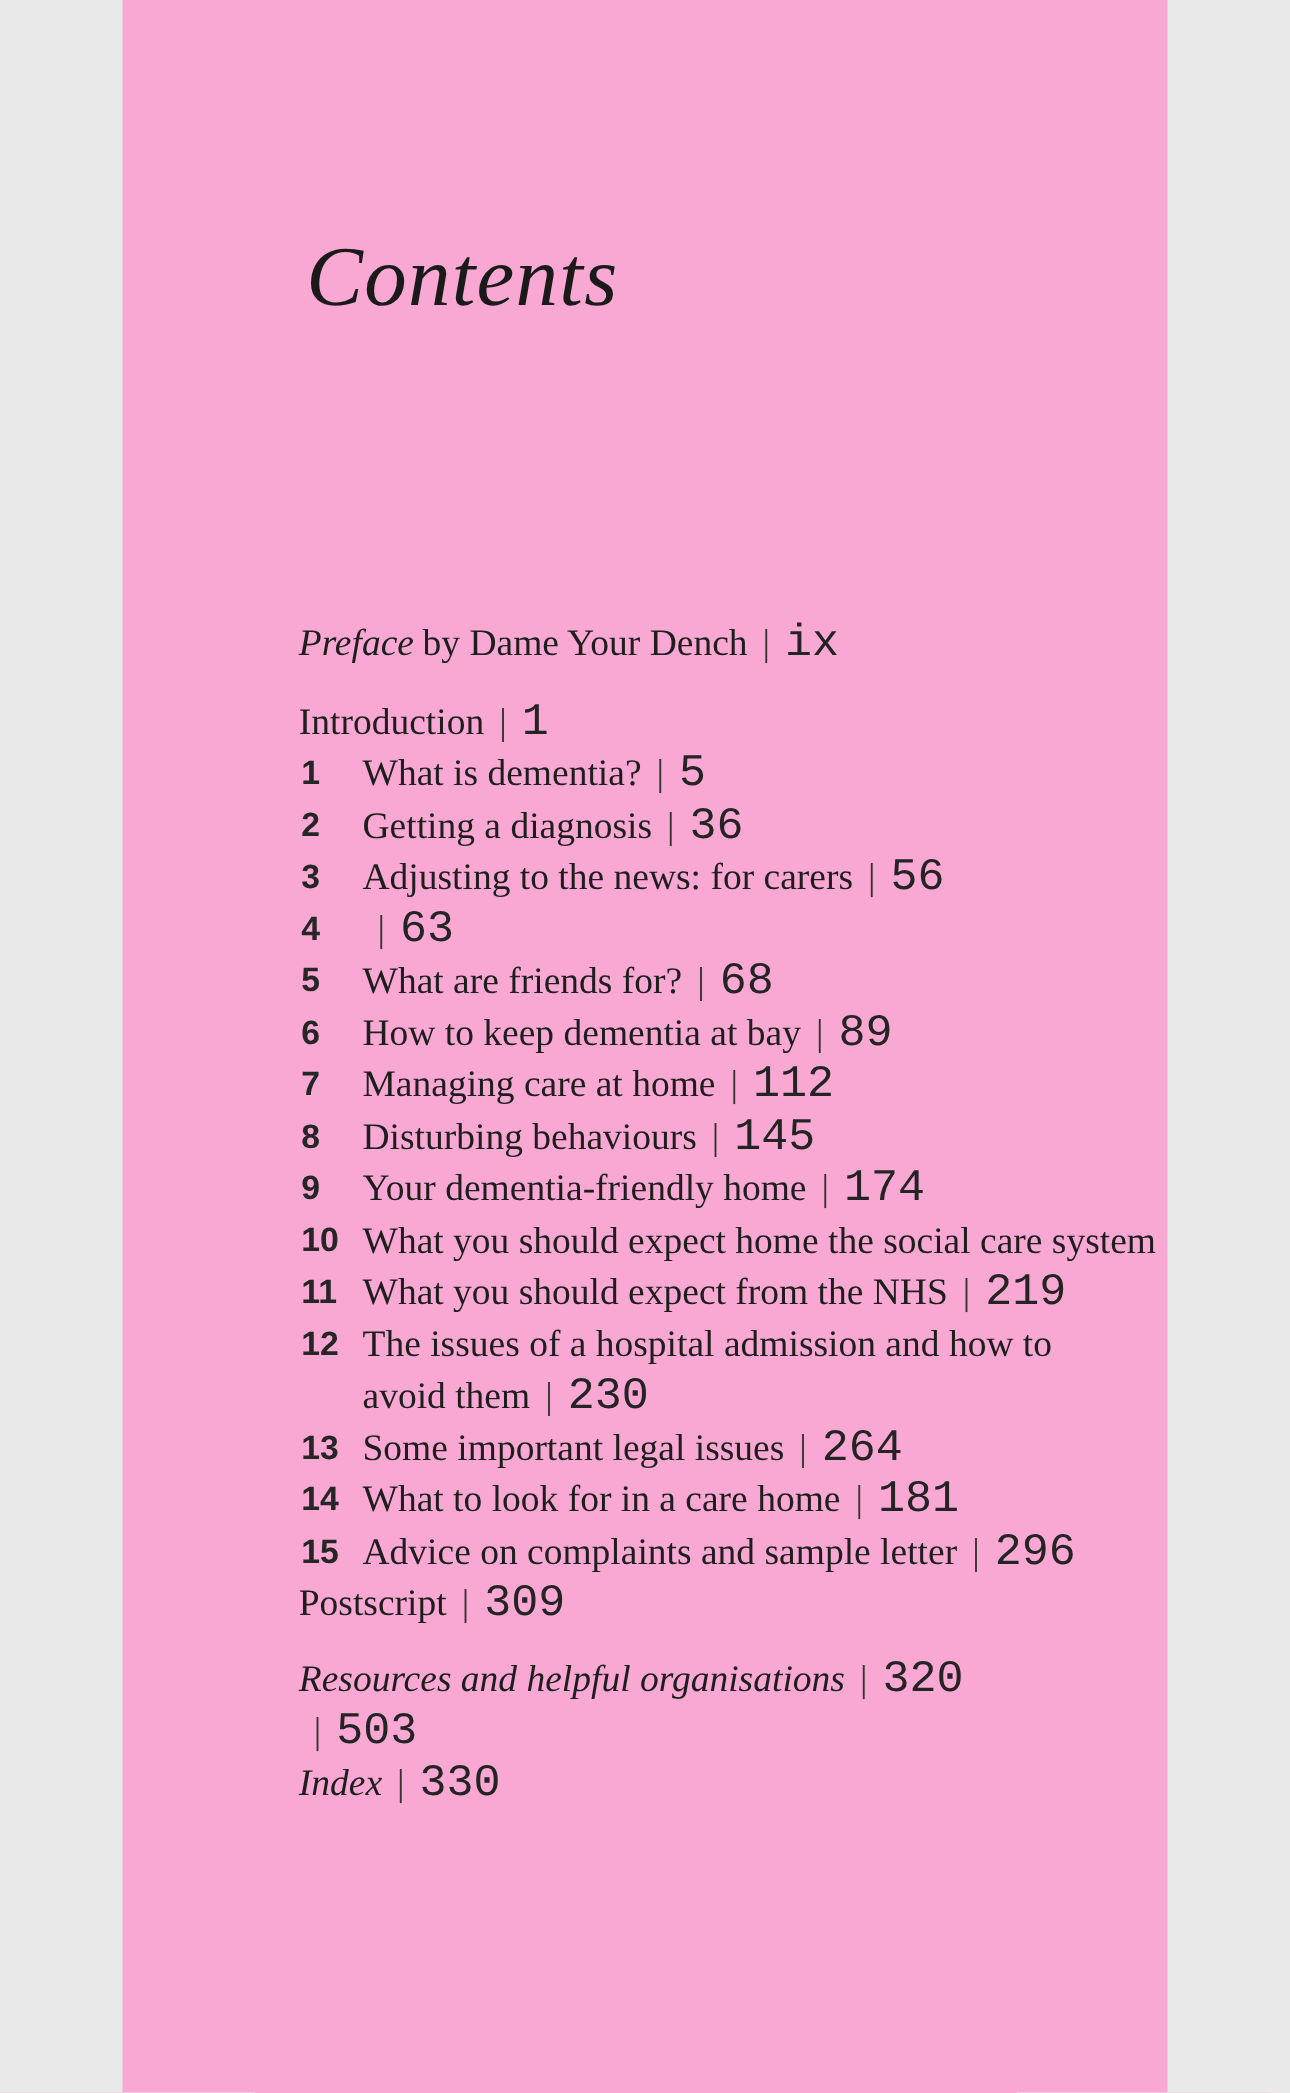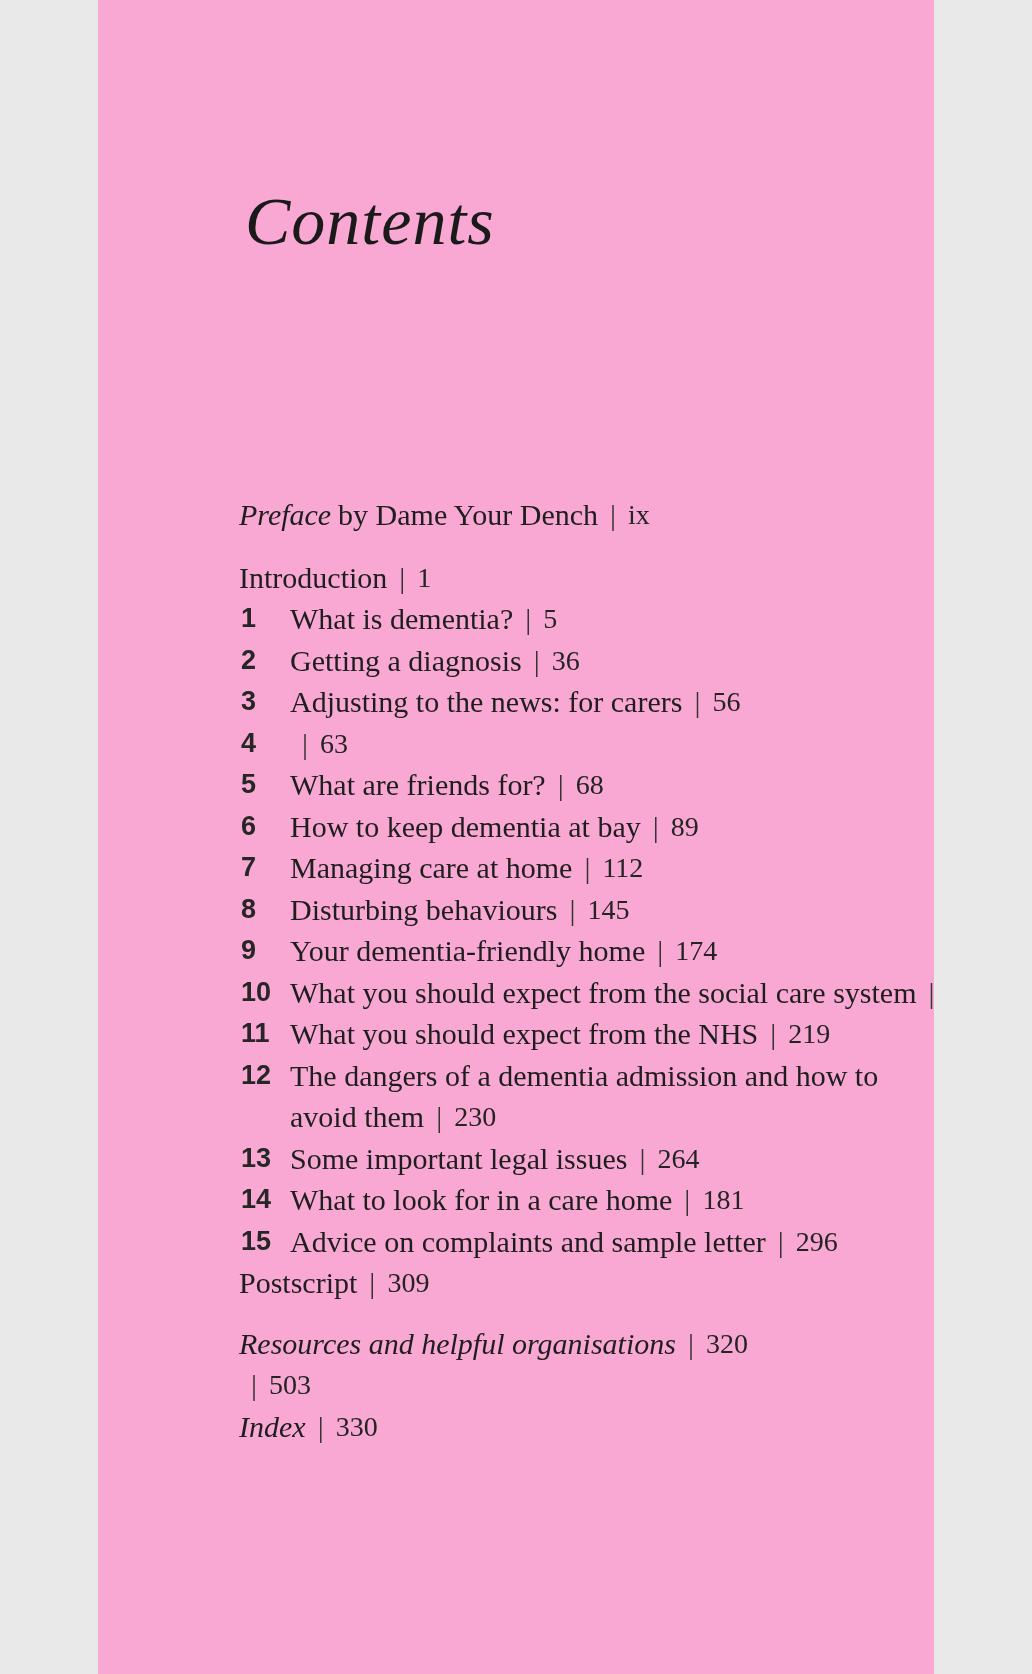--- a/index.html
+++ b/index.html
@@ -43,24 +43,25 @@
     padding-left: 2px;
     box-sizing: border-box;
     font-family: "Liberation Sans", "DejaVu Sans", sans-serif;
     font-weight: bold;
     font-size: 27px;
     color: #262626;
   }
   .row.cont { padding-left: 51px; }
   .sep { padding: 0 12px; color: #333333; font-weight: normal; }
   .pg {
-    font-size: 28px;
+    font-size: 36px;
     color: #242424;
     font-feature-settings: "onum" 1;
     font-variant-numeric: oldstyle-nums;
+    font-family: Liberation Mono, monospace;
   }
   .back-matter { margin-top: 19px; }
   .back-matter .bm-title { font-style: italic; }
   .back-matter .pg, .back-matter .sep { font-style: normal; }
   .scan-speck {
     position: absolute;
     left: 911px;
     top: 860px;
     width: 8px;
     height: 3px;
@@ -150,35 +151,35 @@
 
   <div class="row">
     <span class="num">9</span>
     <span class="t">Your dementia-friendly home</span>
     <span class="sep">|</span>
     <span class="pg">174</span>
   </div>
 
   <div class="row">
     <span class="num">10</span>
-    <span class="t">What you should expect from the social care system</span>
+    <span class="t">What you should expect home the social care system</span>
     <span class="sep">|</span>
     <span class="pg">198</span>
   </div>
 
   <div class="row">
     <span class="num">11</span>
     <span class="t">What you should expect from the NHS</span>
     <span class="sep">|</span>
     <span class="pg">219</span>
   </div>
 
   <div class="row">
     <span class="num">12</span>
-    <span class="t">The dangers of a dementia admission and how to</span>
+    <span class="t">The issues of a hospital admission and how to</span>
 
   </div>
 
   <div class="row cont">
 
     <span class="t">avoid them</span>
     <span class="sep">|</span>
     <span class="pg">230</span>
   </div>
 

